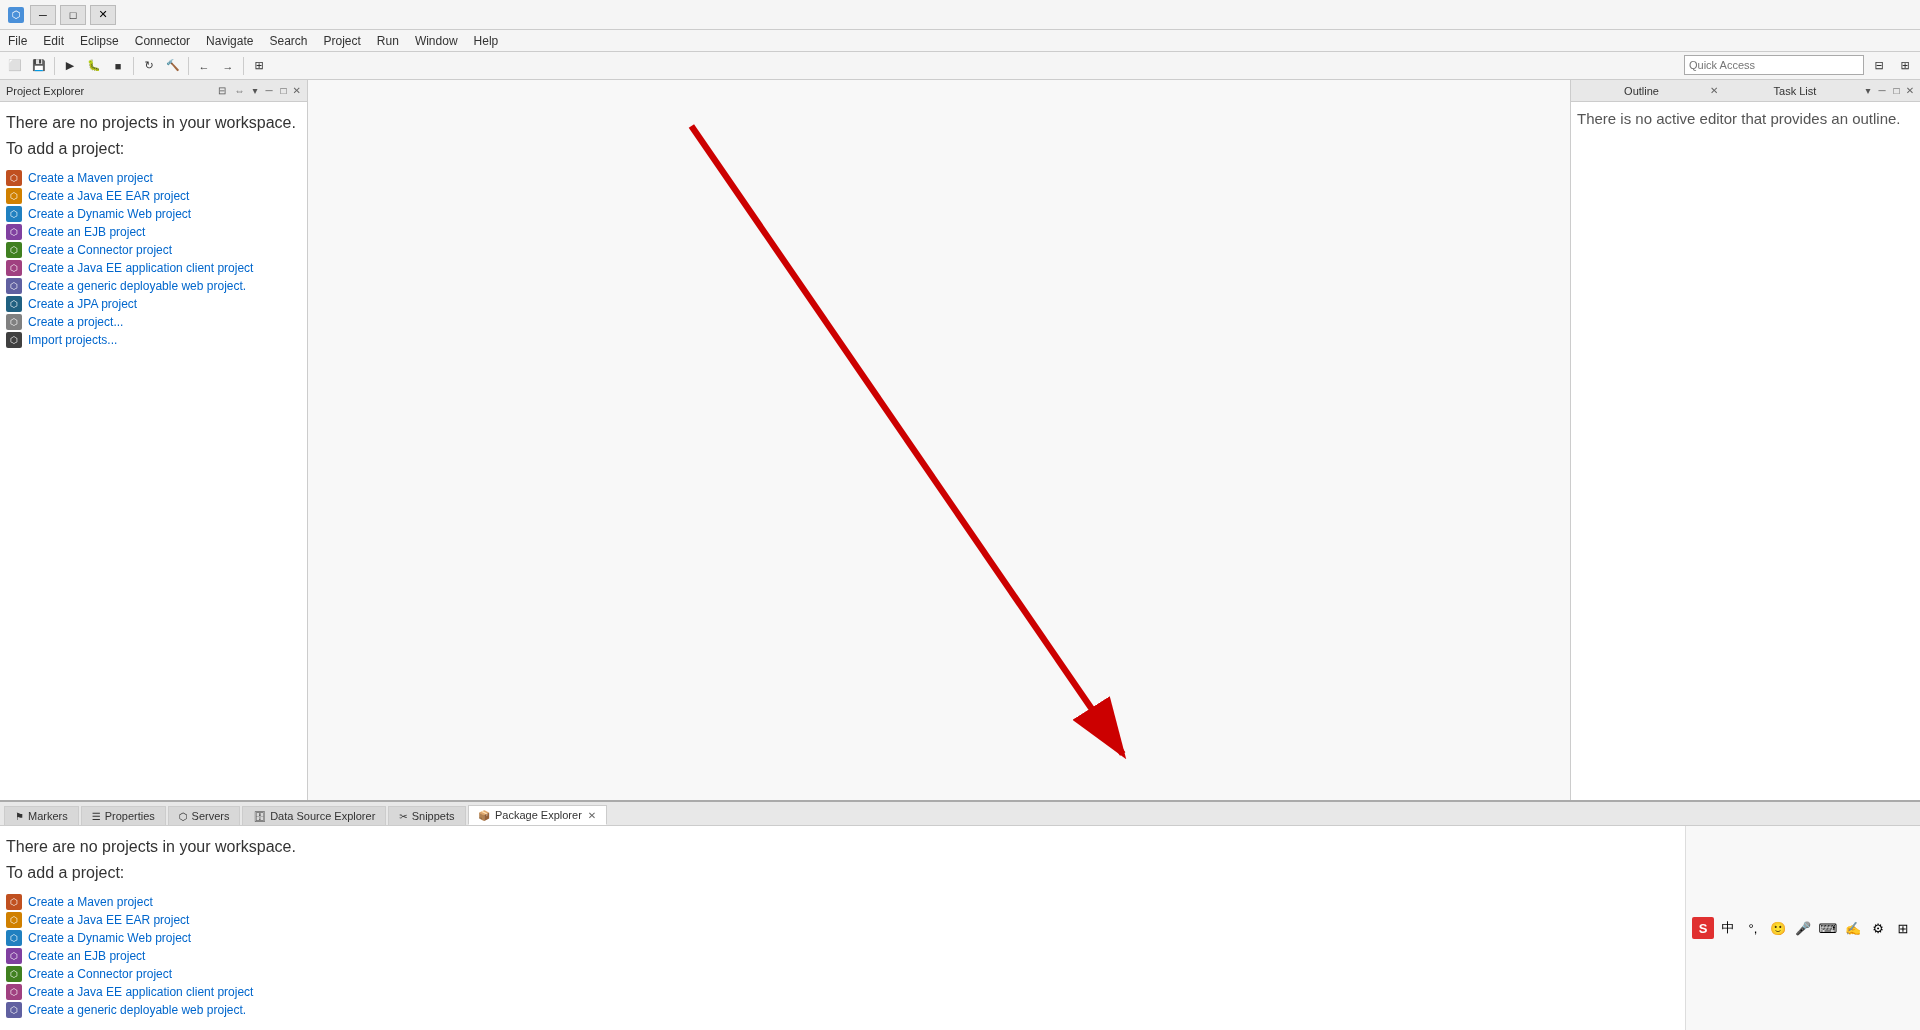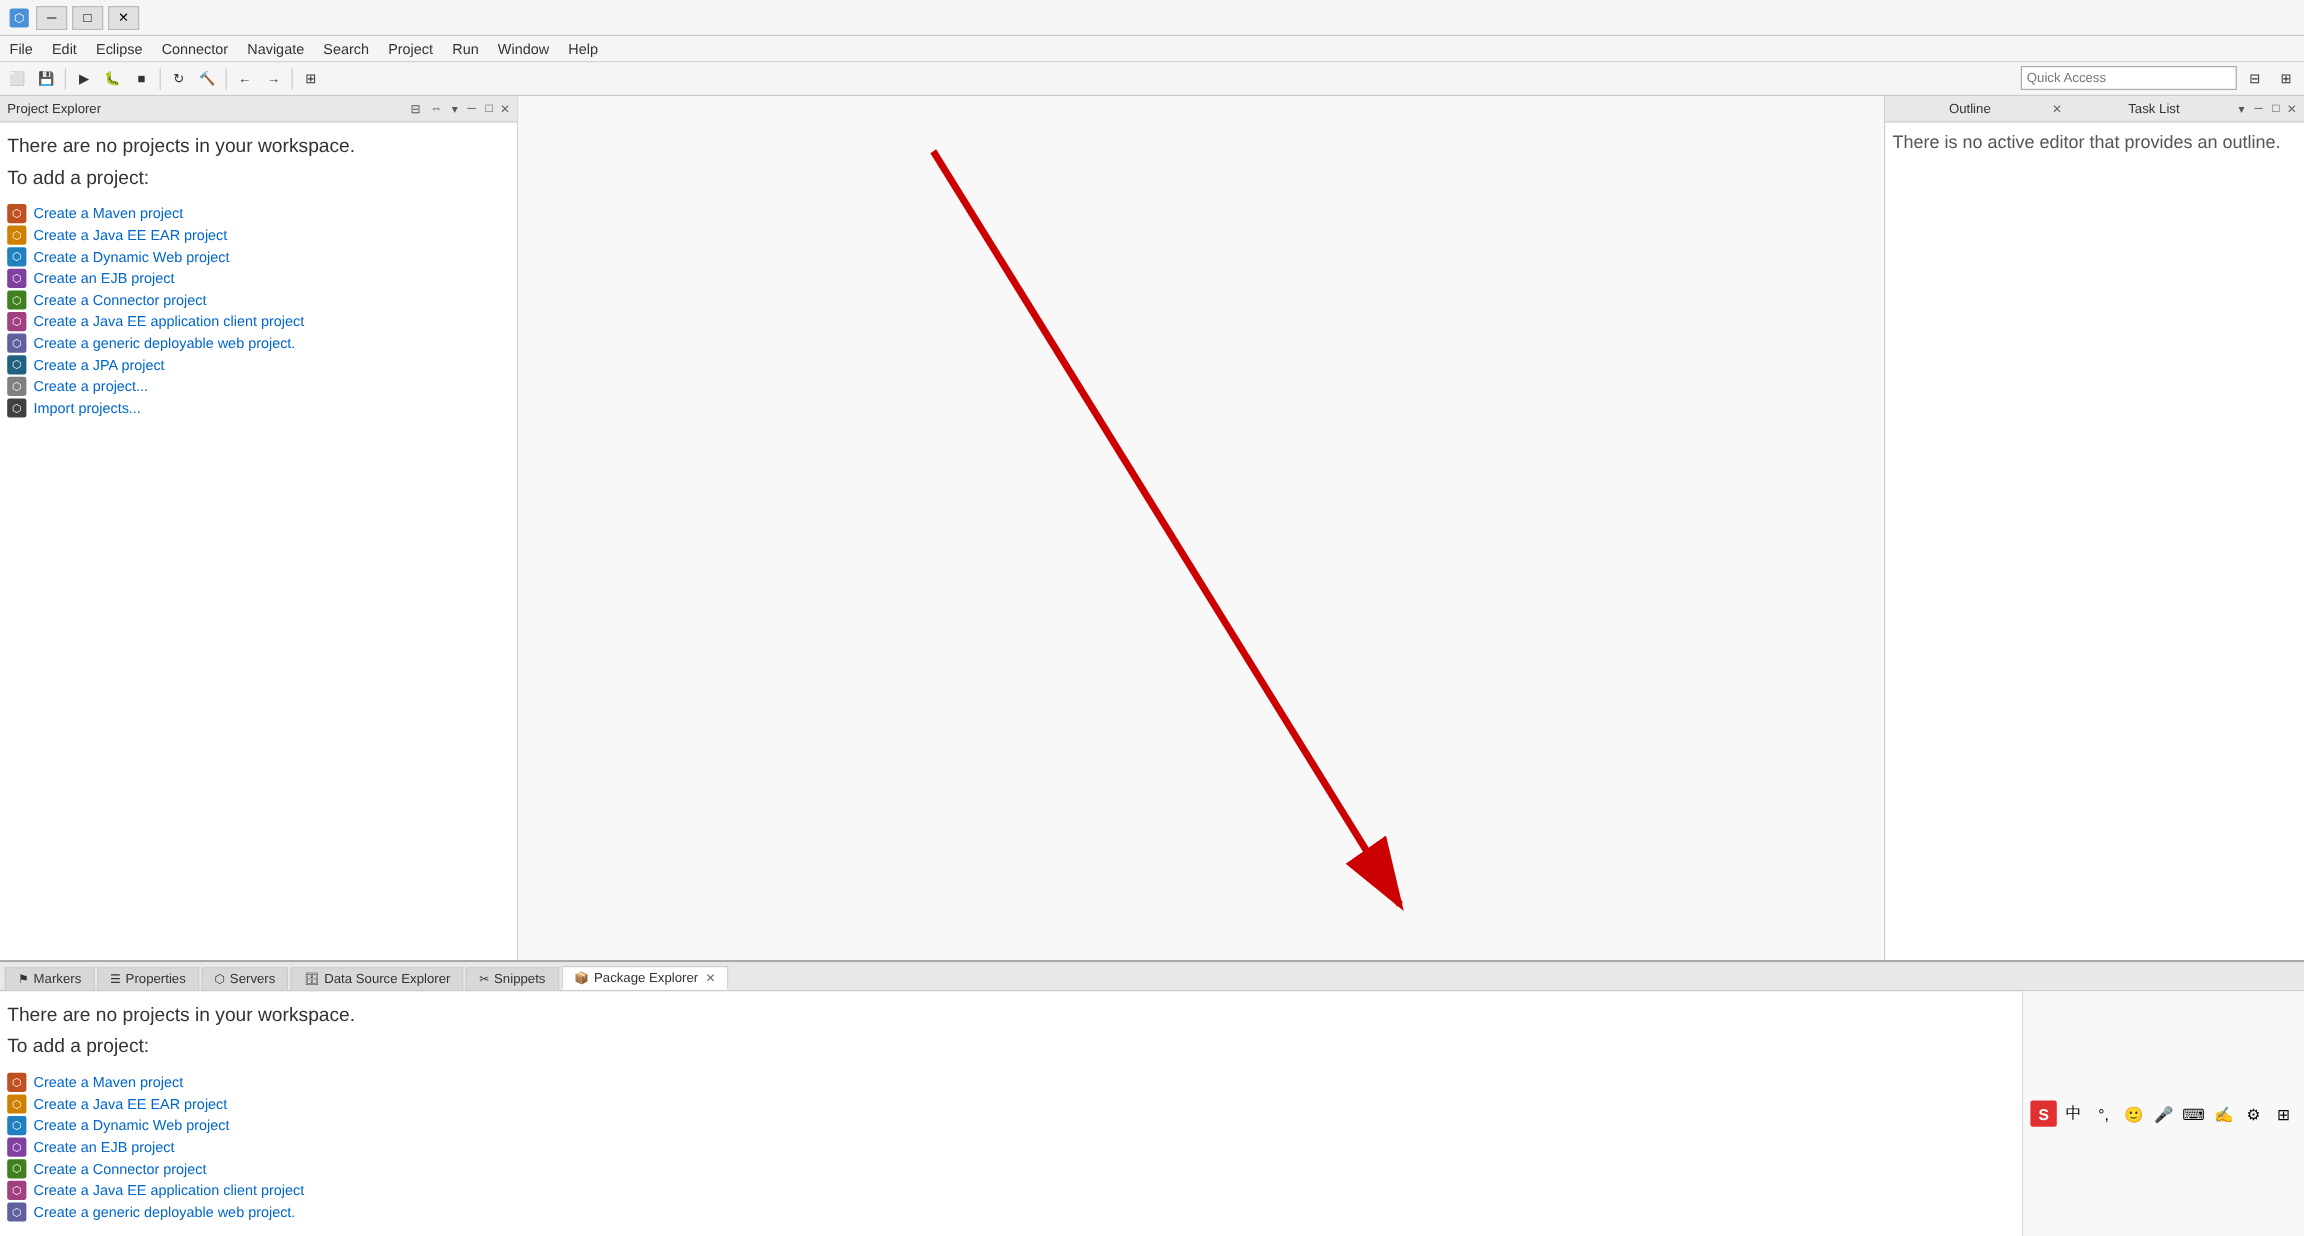--- a/index.html
+++ b/index.html
@@ -74,21 +74,21 @@
       flex-direction: column;
     }
     #center-row {
       display: flex;
       flex: 1;
       overflow: hidden;
     }
 
     
     #left-panel {
-      width: 432px;
+      width: 308px;
       background: white;
       border-right: 1px solid #ccc;
       display: flex;
       flex-direction: column;
     }
     .panel-header {
       background: #e8e8e8;
       height: 22px;
       display: flex;
       align-items: center;

